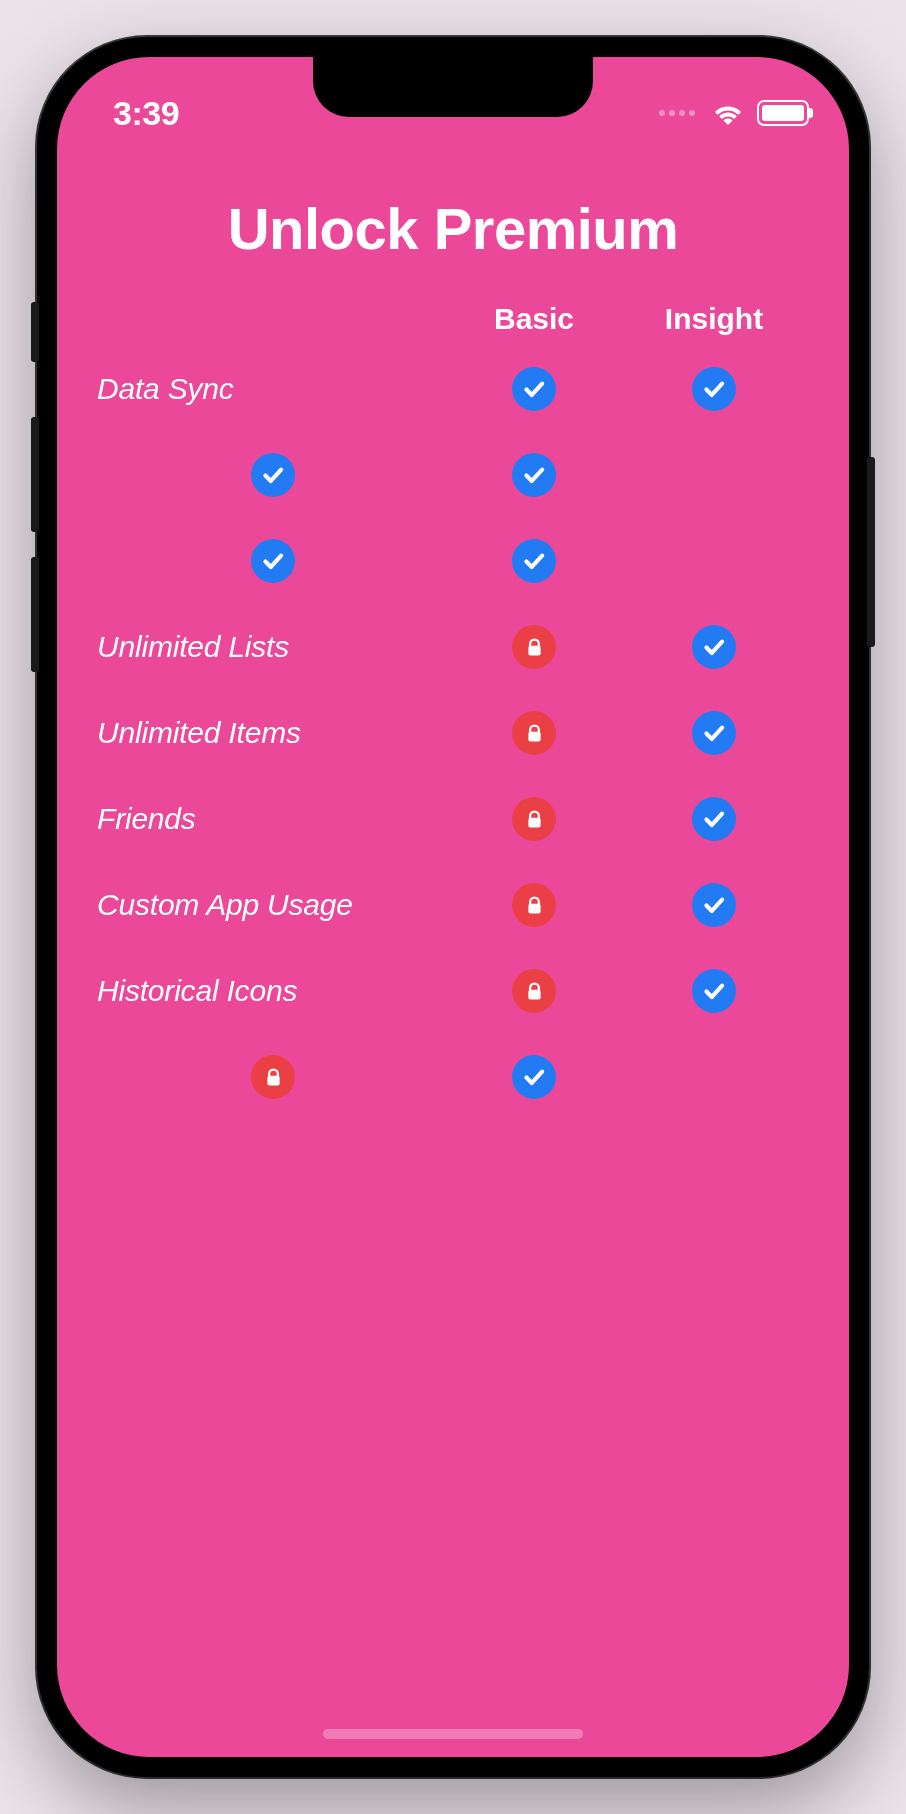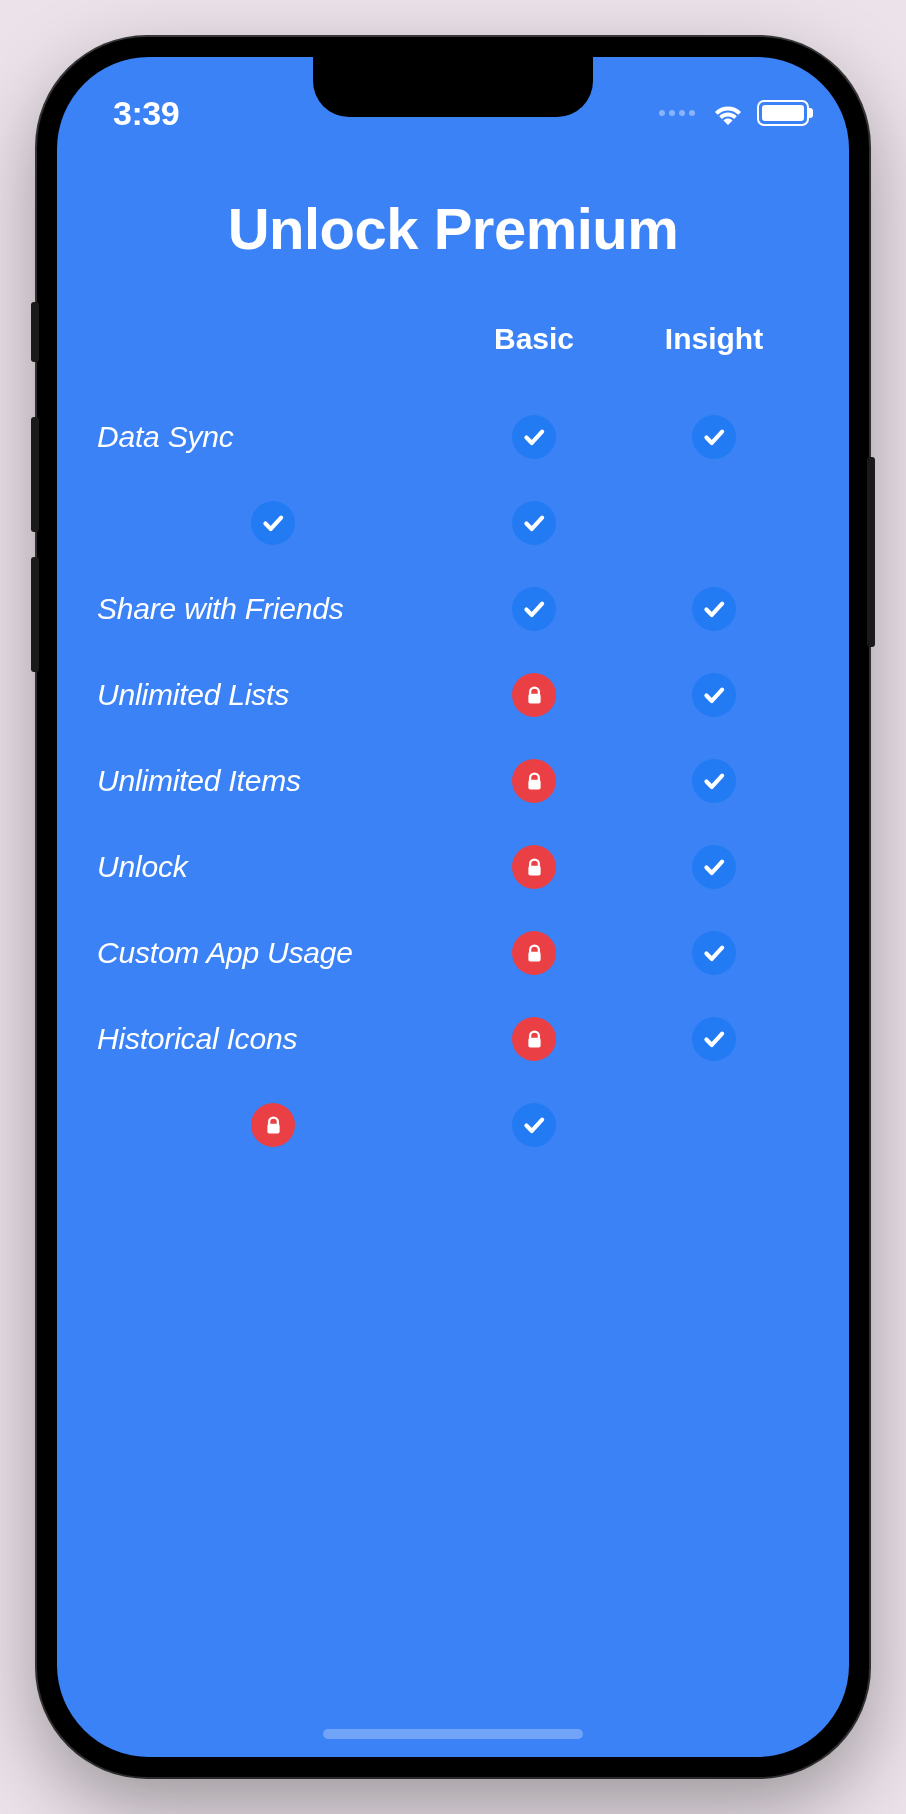--- a/index.html
+++ b/index.html
@@ -25,21 +25,21 @@
       background: #000;
       border-radius: 110px;
       padding: 20px;
       position: relative;
       box-shadow: 0 30px 80px rgba(0,0,0,0.35), 0 0 0 2px #3a3a3c;
     }
 
     .phone-inner {
       width: 100%;
       height: 100%;
-      background: #3b82f6;
+      background: #ec4899;
       border-radius: 92px;
       overflow: hidden;
       position: relative;
     }
 
     .notch {
       position: absolute;
       top: 0;
       left: 50%;
       transform: translateX(-50%);
@@ -152,28 +152,28 @@
     .content {
       padding: 48px 40px 0 40px;
     }
 
     .page-title {
       color: #fff;
       font-size: 58px;
       font-weight: 700;
       text-align: center;
       letter-spacing: -0.5px;
-      margin-bottom: 60px;
+      margin-bottom: 40px;
     }
 
     .table-header {
       display: grid;
       grid-template-columns: 1fr 170px 190px;
       align-items: center;
-      margin-bottom: 38px;
+      margin-bottom: 10px;
     }
 
     .col-header {
       color: #fff;
       font-size: 30px;
       font-weight: 700;
       text-align: center;
     }
 
     .feature-row {
@@ -300,21 +300,20 @@
             </div>
             <div class="cell">
               <div class="badge check">
                 <svg width="26" height="26" viewBox="0 0 24 24">
                   <path d="M5 12.5 L10 17.5 L19.5 7" stroke="#fff" stroke-width="3.8" fill="none" stroke-linecap="round" stroke-linejoin="round"></path>
                 </svg>
               </div>
             </div>
           </div>
           <div class="feature-row">
-            <div class="feature-label">Share with Friends</div>
             <div class="cell">
               <div class="badge check">
                 <svg width="26" height="26" viewBox="0 0 24 24">
                   <path d="M5 12.5 L10 17.5 L19.5 7" stroke="#fff" stroke-width="3.8" fill="none" stroke-linecap="round" stroke-linejoin="round"></path>
                 </svg>
               </div>
             </div>
             <div class="cell">
               <div class="badge check">
                 <svg width="26" height="26" viewBox="0 0 24 24">
@@ -353,21 +352,21 @@
             </div>
             <div class="cell">
               <div class="badge check">
                 <svg width="26" height="26" viewBox="0 0 24 24">
                   <path d="M5 12.5 L10 17.5 L19.5 7" stroke="#fff" stroke-width="3.8" fill="none" stroke-linecap="round" stroke-linejoin="round"></path>
                 </svg>
               </div>
             </div>
           </div>
           <div class="feature-row">
-            <div class="feature-label">Unlock</div>
+            <div class="feature-label">Friends</div>
             <div class="cell">
               <div class="badge lock">
                 <svg width="21" height="21" viewBox="0 0 24 24">
                   <path d="M7 10 V8 a5 5 0 0 1 10 0 V10" stroke="#fff" stroke-width="2.6" fill="none" stroke-linecap="round"></path>
                   <rect x="5" y="10" width="14" height="11" rx="2.2" fill="#fff"></rect>
                 </svg>
               </div>
             </div>
             <div class="cell">
               <div class="badge check">

